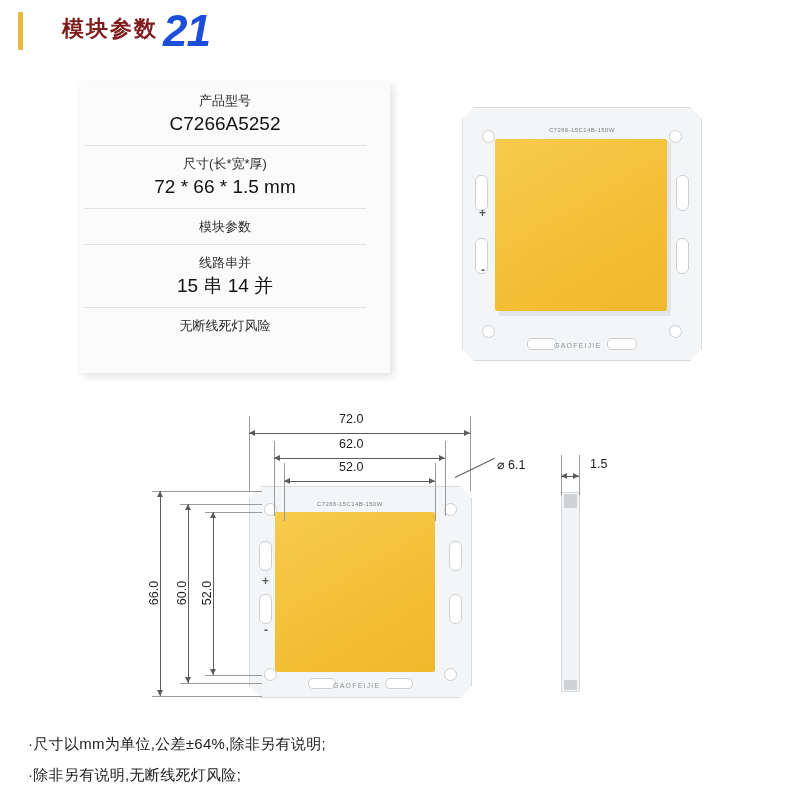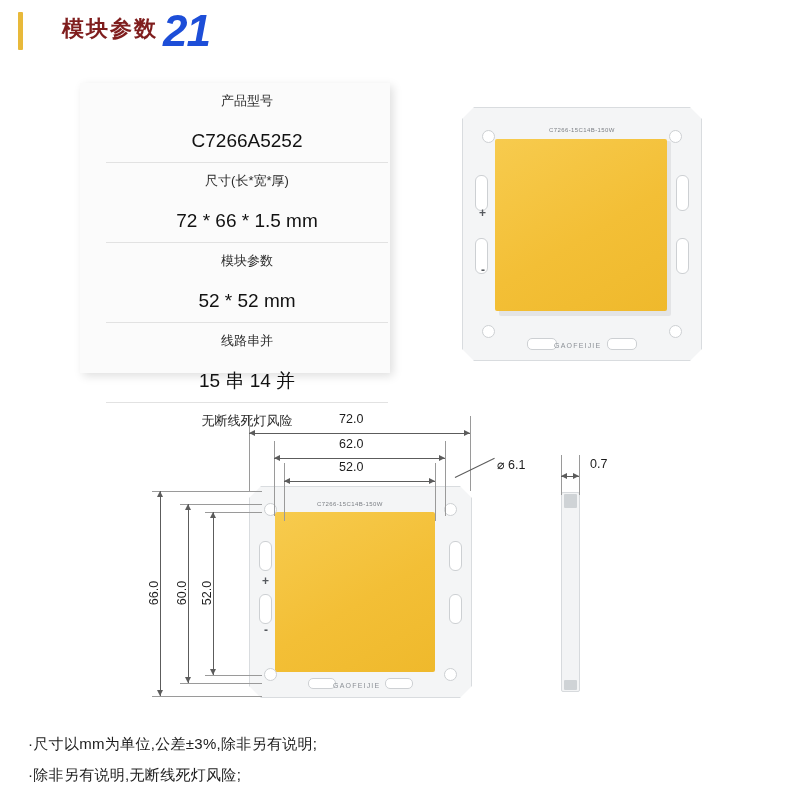--- a/index.html
+++ b/index.html
@@ -59,40 +59,40 @@
     position: absolute;
     left: 80px;
     top: 83px;
     width: 310px;
     height: 290px;
     background: #fbfbfb;
     box-shadow: 3px 3px 9px rgba(0,0,0,0.13);
   }
   .spec-inner {
     position: absolute;
-    left: 26px;
+    left: 4px;
     top: 0px;
     width: 282px;
   }
   .spec-row {
     padding: 9px 0 8px 0;
     border-bottom: 1px solid #e2e2e2;
     text-align: center;
   }
   .spec-row:last-child { border-bottom: none; }
   .spec-label {
     font-size: 13px;
     color: #2b2b2b;
     line-height: 18px;
   }
   .spec-value {
     font-size: 19px;
     color: #121212;
     line-height: 26px;
-    margin-top: 18px;
+    margin-top: 1px;
   }
 
   
   .cob-top {
     position: absolute;
     left: 462px;
     top: 107px;
     width: 238px;
     height: 252px;
   }
@@ -272,21 +272,20 @@
     <div class="spec-row">
       <div class="spec-label">产品型号</div>
       <div class="spec-value">C7266A5252</div>
     </div>
     <div class="spec-row">
       <div class="spec-label">尺寸(长*宽*厚)</div>
       <div class="spec-value">72 * 66 * 1.5 mm</div>
     </div>
     <div class="spec-row">
       <div class="spec-label">模块参数</div>
-      <div class="spec-value">52 * 52 mm</div>
     </div>
     <div class="spec-row">
       <div class="spec-label">线路串并</div>
       <div class="spec-value">15 串 14 并</div>
     </div>
     <div class="spec-row">
       <div class="spec-label">无断线死灯风险</div>
     </div>
   </div>
 </div>
@@ -403,20 +402,20 @@
 
   <div class="side-view">
     <div class="side-top-pad"></div>
     <div class="side-bottom-pad"></div>
   </div>
   <div class="ext-line" style="left:561px; top:60px; height:40px;"></div>
   <div class="ext-line" style="left:579px; top:60px; height:40px;"></div>
   <div class="dim-line dim-h" style="left:561px; top:81px; width:18px;"></div>
   <div class="arrow arrow-l" style="left:561px; top:78px;"></div>
   <div class="arrow arrow-r" style="left:573px; top:78px;"></div>
-  <div class="dim-text" style="left:590px; top:62px;">0.7</div>
+  <div class="dim-text" style="left:590px; top:62px;">1.5</div>
 
 </div>
 
 <div class="notes">
-  <div class="note-line">·尺寸以mm为单位,公差±3%,除非另有说明;</div>
+  <div class="note-line">·尺寸以mm为单位,公差±64%,除非另有说明;</div>
   <div class="note-line">·除非另有说明,无断线死灯风险;</div>
 </div>
 
 </body></html>

